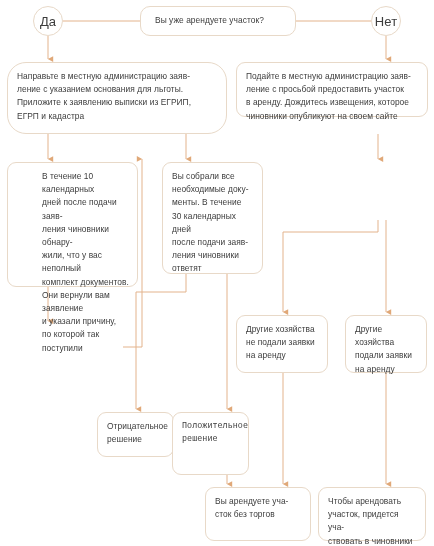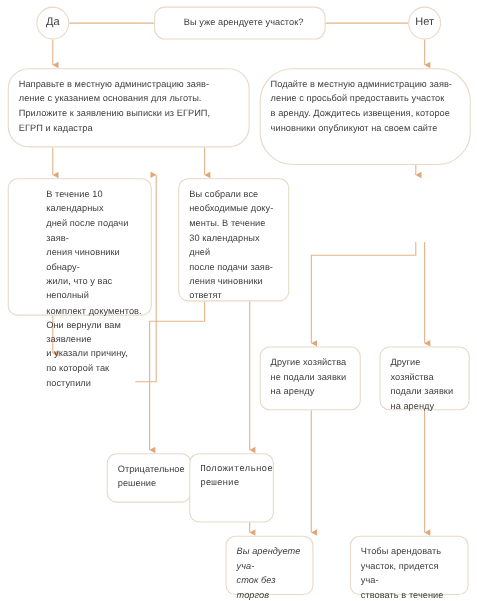--- a/index.html
+++ b/index.html
@@ -41,28 +41,28 @@
     padding: 7px 8px 7px 9px;
     letter-spacing: 0.05px;
     white-space: pre-line;
   }
   .node.circle {
     border-radius: 50%;
     padding: 0;
     display: flex;
     align-items: center;
     justify-content: center;
-    font-size: 10px;
+    font-size: 13px;
     line-height: 1;
   }
   .node.pill {
     border-radius: 10px;
     display: flex;
     align-items: center;
-    padding-left: 26px;
+    padding-left: 14px;
   }
 </style>
 </head>
 <body>
 
 <div id="flow">
 
   <svg class="conn-layer" viewBox="0 0 434 546" width="434" height="546" xmlns="http://www.w3.org/2000/svg">
     <defs>
       <marker id="ah" markerWidth="7" markerHeight="7" refX="3.2" refY="5.6" orient="auto" markerUnits="userSpaceOnUse">
@@ -111,21 +111,21 @@
 
   <div class="node circle" style="left:33px;top:6px;width:30px;height:30px;">Да</div>
 
   <div class="node circle" style="left:371px;top:6px;width:30px;height:30px;">Нет</div>
 
   <div class="node" style="left:7px;top:62px;width:220px;height:72px;border-radius:19px;">Направьте в местную администрацию заяв-
 ление с указанием основания для льготы.
 Приложите к заявлению выписки из ЕГРИП,
 ЕГРП и кадастра</div>
 
-  <div class="node" style="left:236px;top:62px;width:192px;height:88px;border-radius:30px;">Подайте в местную администрацию заяв-
+  <div class="node" style="left:236px;top:62px;width:192px;height:55px;">Подайте в местную администрацию заяв-
 ление с просьбой предоставить участок
 в аренду. Дождитесь извещения, которое
 чиновники опубликуют на своем сайте</div>
 
   <div class="node" style="left:7px;top:162px;width:131px;height:125px;padding-left:34px;">В течение 10 календарных
 дней после подачи заяв-
 ления чиновники обнару-
 жили, что у вас неполный
 комплект документов.
 Они вернули вам заявление
@@ -149,20 +149,20 @@
   <div class="node" style="left:345px;top:315px;width:82px;height:58px;">Другие хозяйства
 подали заявки
 на аренду</div>
 
   <div class="node" style="left:97px;top:412px;width:77px;height:45px;">Отрицательное
 решение</div>
 
   <div class="node" style="left:172px;top:412px;width:77px;height:63px;font-family:Liberation Mono, monospace;">Положительное
 решение</div>
 
-  <div class="node" style="left:205px;top:487px;width:80px;height:54px;font-style:italic;">Вы арендуете уча-
+  <div class="node" style="left:205px;top:487px;width:106px;height:54px;">Вы арендуете уча-
 сток без торгов</div>
 
   <div class="node" style="left:318px;top:487px;width:108px;height:54px;">Чтобы арендовать
 участок, придется уча-
-ствовать в течение</div>
+ствовать в чиновники</div>
 
 </div>
 
 </body></html>

